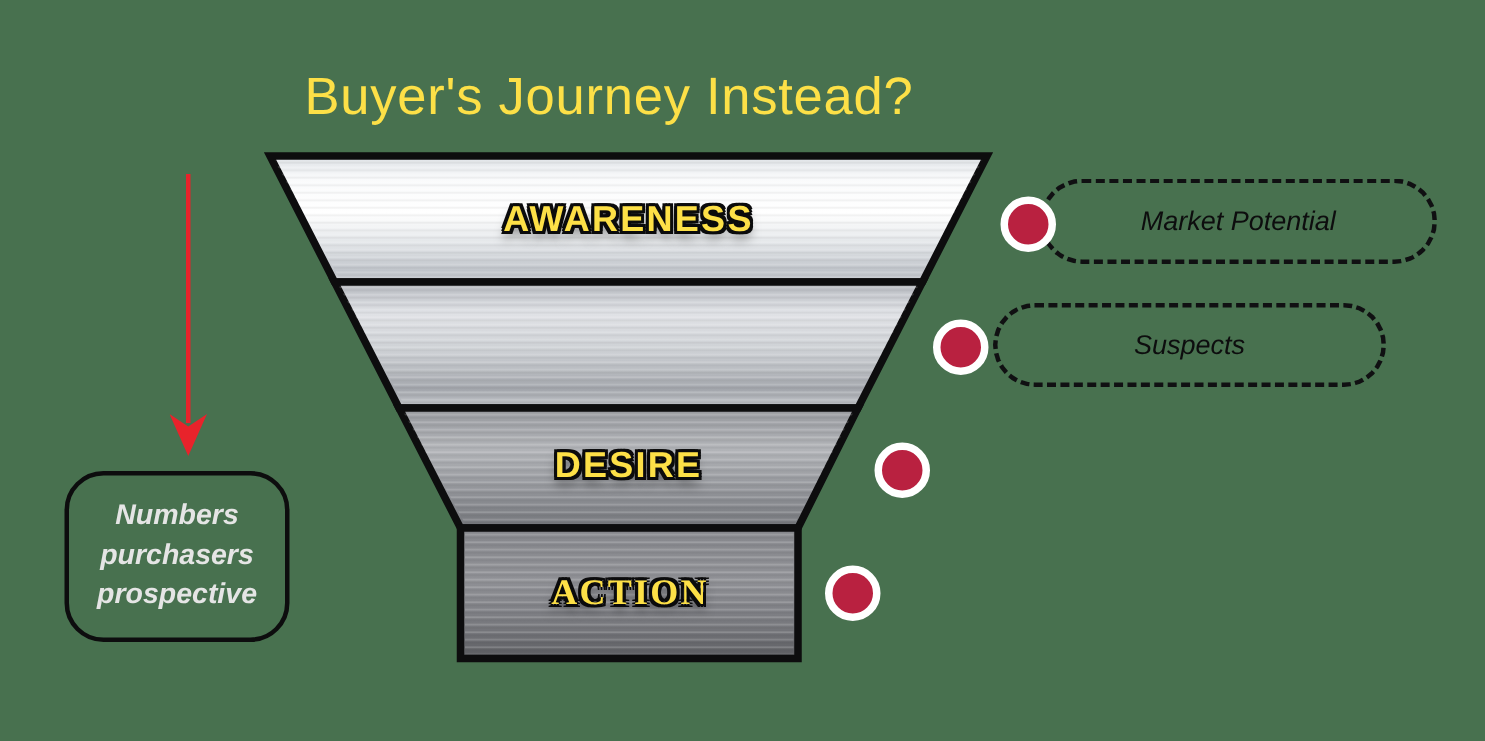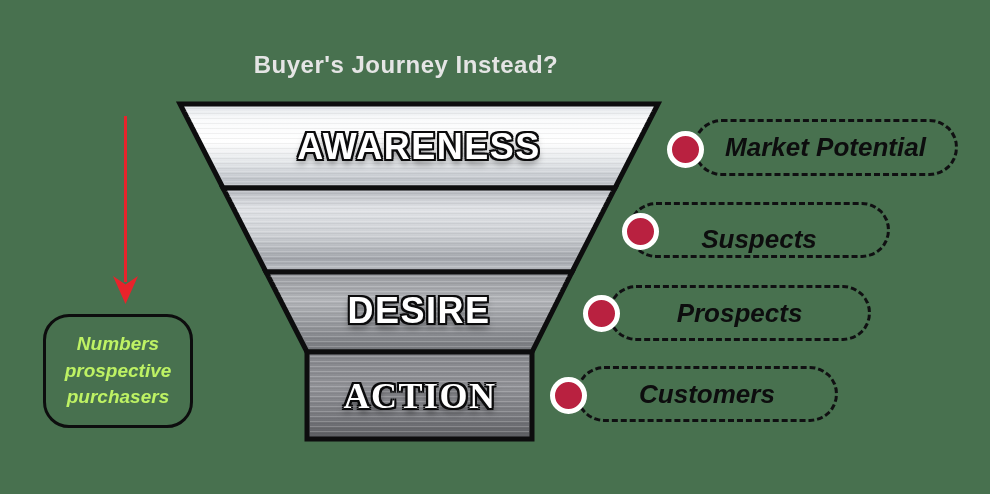--- a/index.html
+++ b/index.html
@@ -7,46 +7,46 @@
   #stage{
     position:relative;
     width:990px;height:494px;
     background:#48714F;
     overflow:hidden;
   }
   
   .title{
     position:absolute;left:406px;top:65px;
     transform:translate(-50%,-50%);
-    font-size:24px;font-weight:bold;letter-spacing:.5px;
-    color:#e5e5e5;white-space:nowrap;
+    font-size:35px;font-weight:normal;letter-spacing:.5px;
+    color:#fde047;white-space:nowrap;
   }
   
   .funnel-svg{position:absolute;left:0;top:0;}
   
   .stage-label{
     position:absolute;transform:translate(-50%,-50%);
-    font-size:36px;font-weight:bold;letter-spacing:1.5px;
-    color:#ffffff;white-space:nowrap;
+    font-size:24px;font-weight:bold;letter-spacing:1.5px;
+    color:#fde047;white-space:nowrap;
     text-shadow:
       -2px -2px 0 #0b0b0c, 2px -2px 0 #0b0b0c,
       -2px  2px 0 #0b0b0c, 2px  2px 0 #0b0b0c,
       -2px  0   0 #0b0b0c, 2px  0   0 #0b0b0c,
        0   -2px 0 #0b0b0c, 0    2px 0 #0b0b0c,
        0    5px 7px rgba(0,0,0,.5);
   }
   
   .pill{
     position:absolute;
     border:3px dashed #101012;border-radius:29px;
     display:flex;align-items:center;justify-content:center;
     box-sizing:border-box;
   }
   .pill-label{
-    font-style:italic;font-weight:bold;font-size:26px;color:#0d0d0e;
+    font-style:italic;font-weight:normal;font-size:18px;color:#0d0d0e;
     white-space:nowrap;
   }
   
   .dot{
     position:absolute;width:27px;height:27px;
     background:#B92140;border:5px solid #ffffff;border-radius:50%;
   }
   
   .arrow-line{
     position:absolute;left:124px;top:116px;width:3px;height:166px;
@@ -57,21 +57,21 @@
     background:#E8232B;
     clip-path:polygon(50% 100%, 100% 0%, 50% 30%, 0% 0%);
   }
   
   .note-box{
     position:absolute;left:43px;top:314px;width:150px;height:114px;
     border:3px solid #0d0d0e;border-radius:26px;
     box-sizing:border-box;
     display:flex;flex-direction:column;align-items:center;justify-content:center;
     font-style:italic;font-weight:bold;font-size:19px;line-height:1.42;
-    color:#bef264;text-align:center;
+    color:#e5e5e5;text-align:center;
   }
 </style>
 </head>
 <body>
 
 <div id="stage">
 
   <div class="title">Buyer's Journey Instead?</div>
 
   <svg class="funnel-svg" width="990" height="494" viewBox="0 0 990 494">
@@ -123,39 +123,33 @@
     </g>
   </svg>
 
   <div class="stage-label" style="left:419px;top:147px;">AWARENESS</div>
   <div class="stage-label" style="left:419px;top:311px;">DESIRE</div>
   <div class="stage-label" style="left:420px;top:396px;font-family:Liberation Serif, serif;">ACTION</div>
 
   <div class="pill" style="left:693px;top:119px;width:265px;height:57px;">
     <span class="pill-label">Market Potential</span>
   </div>
-  <div class="pill" style="left:628px;top:202px;width:262px;height:56px;align-items:flex-end;">
+  <div class="pill" style="left:662px;top:202px;width:262px;height:56px;">
     <span class="pill-label">Suspects</span>
-  </div>
-  <div class="pill" style="left:608px;top:285px;width:263px;height:56px;">
-    <span class="pill-label">Prospects</span>
-  </div>
-  <div class="pill" style="left:576px;top:366px;width:262px;height:56px;">
-    <span class="pill-label">Customers</span>
   </div>
 
   <div class="dot" style="left:667px;top:131px;"></div>
   <div class="dot" style="left:622px;top:213px;"></div>
   <div class="dot" style="left:583px;top:295px;"></div>
   <div class="dot" style="left:550px;top:377px;"></div>
 
   <div>
     <div class="arrow-line"></div>
     <div class="arrow-head"></div>
   </div>
 
   <div class="note-box">
     <span>Numbers</span>
+    <span>purchasers</span>
     <span>prospective</span>
-    <span>purchasers</span>
   </div>
 
 </div>
 
 </body></html>

